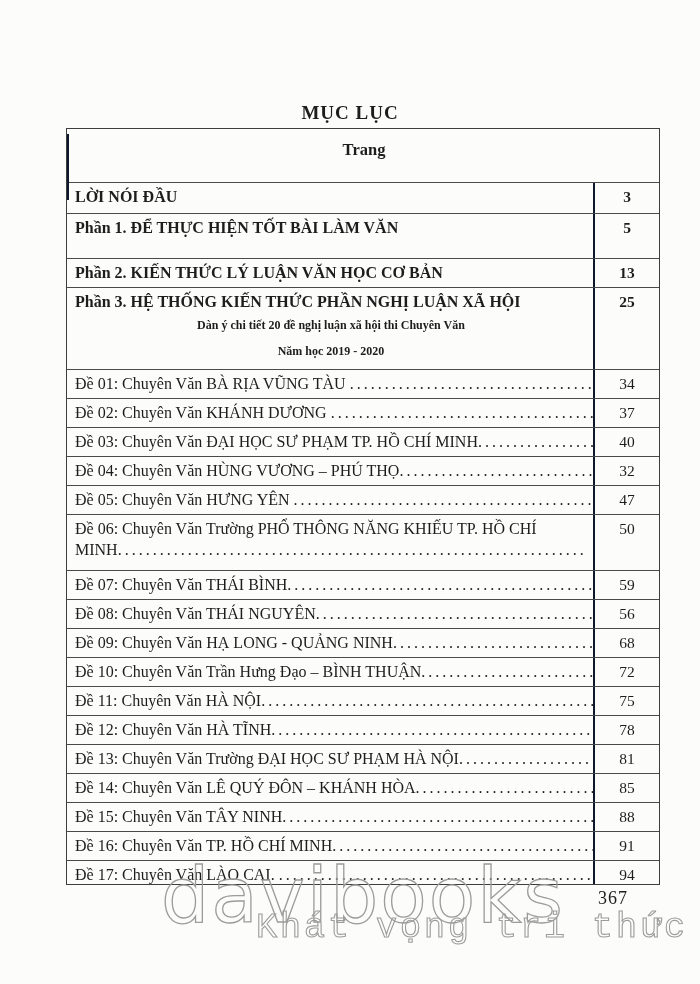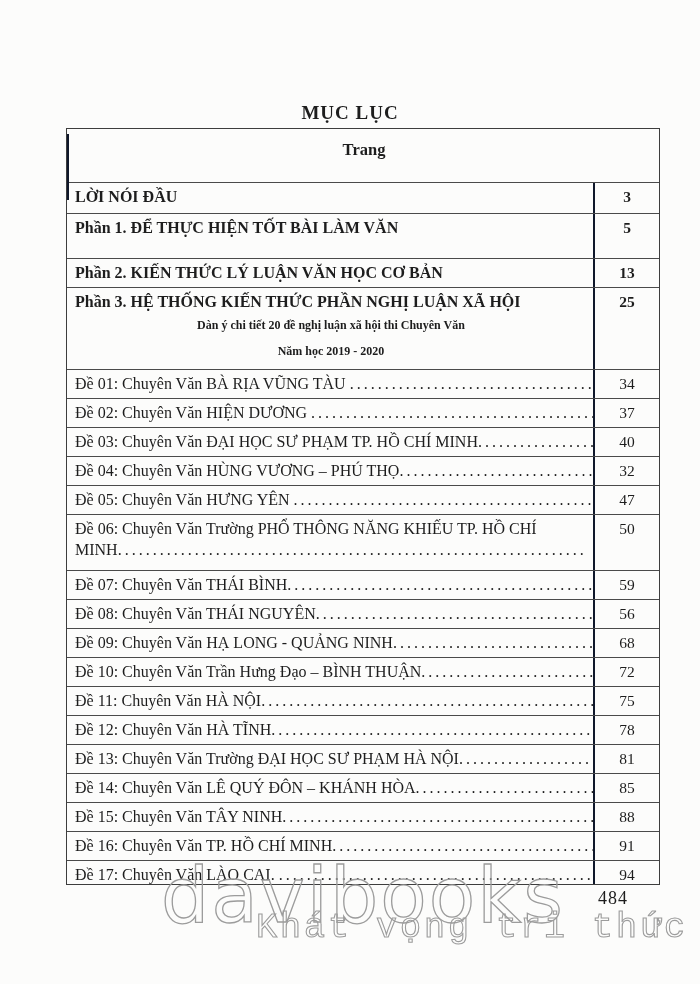--- a/index.html
+++ b/index.html
@@ -137,21 +137,21 @@
       <div class="l1">
         <span class="lbl">Đề 01: Chuyên Văn BÀ RỊA VŨNG TÀU </span><span class="dots">............................................................</span>
       </div>
     </div>
     <div class="cp">34</div>
   </div>
 
   <div class="row entry" style="height: 29px;">
     <div class="cc">
       <div class="l1">
-        <span class="lbl">Đề 02: Chuyên Văn HIỆN DƯƠNG </span><span class="dots">............................................................</span>
+        <span class="lbl">Đề 02: Chuyên Văn KHÁNH DƯƠNG </span><span class="dots">............................................................</span>
       </div>
     </div>
     <div class="cp">37</div>
   </div>
 
   <div class="row entry" style="height: 29px;">
     <div class="cc">
       <div class="l1">
         <span class="lbl">Đề 03: Chuyên Văn ĐẠI HỌC SƯ PHẠM TP. HỒ CHÍ MINH</span><span class="dots">............................................................</span>
       </div>
@@ -282,15 +282,15 @@
         <span class="lbl">Đề 17: Chuyên Văn LÀO CAI. </span><span class="dots">............................................................</span>
       </div>
     </div>
     <div class="cp">94</div>
   </div>
 </div>
   </div>
 
   <div class="wm1">davibooks</div>
   <div class="wm2">Khát vọng tri thức</div>
-  <div class="pageno">484</div>
+  <div class="pageno">367</div>
 
 </div>
 
 </body></html>

